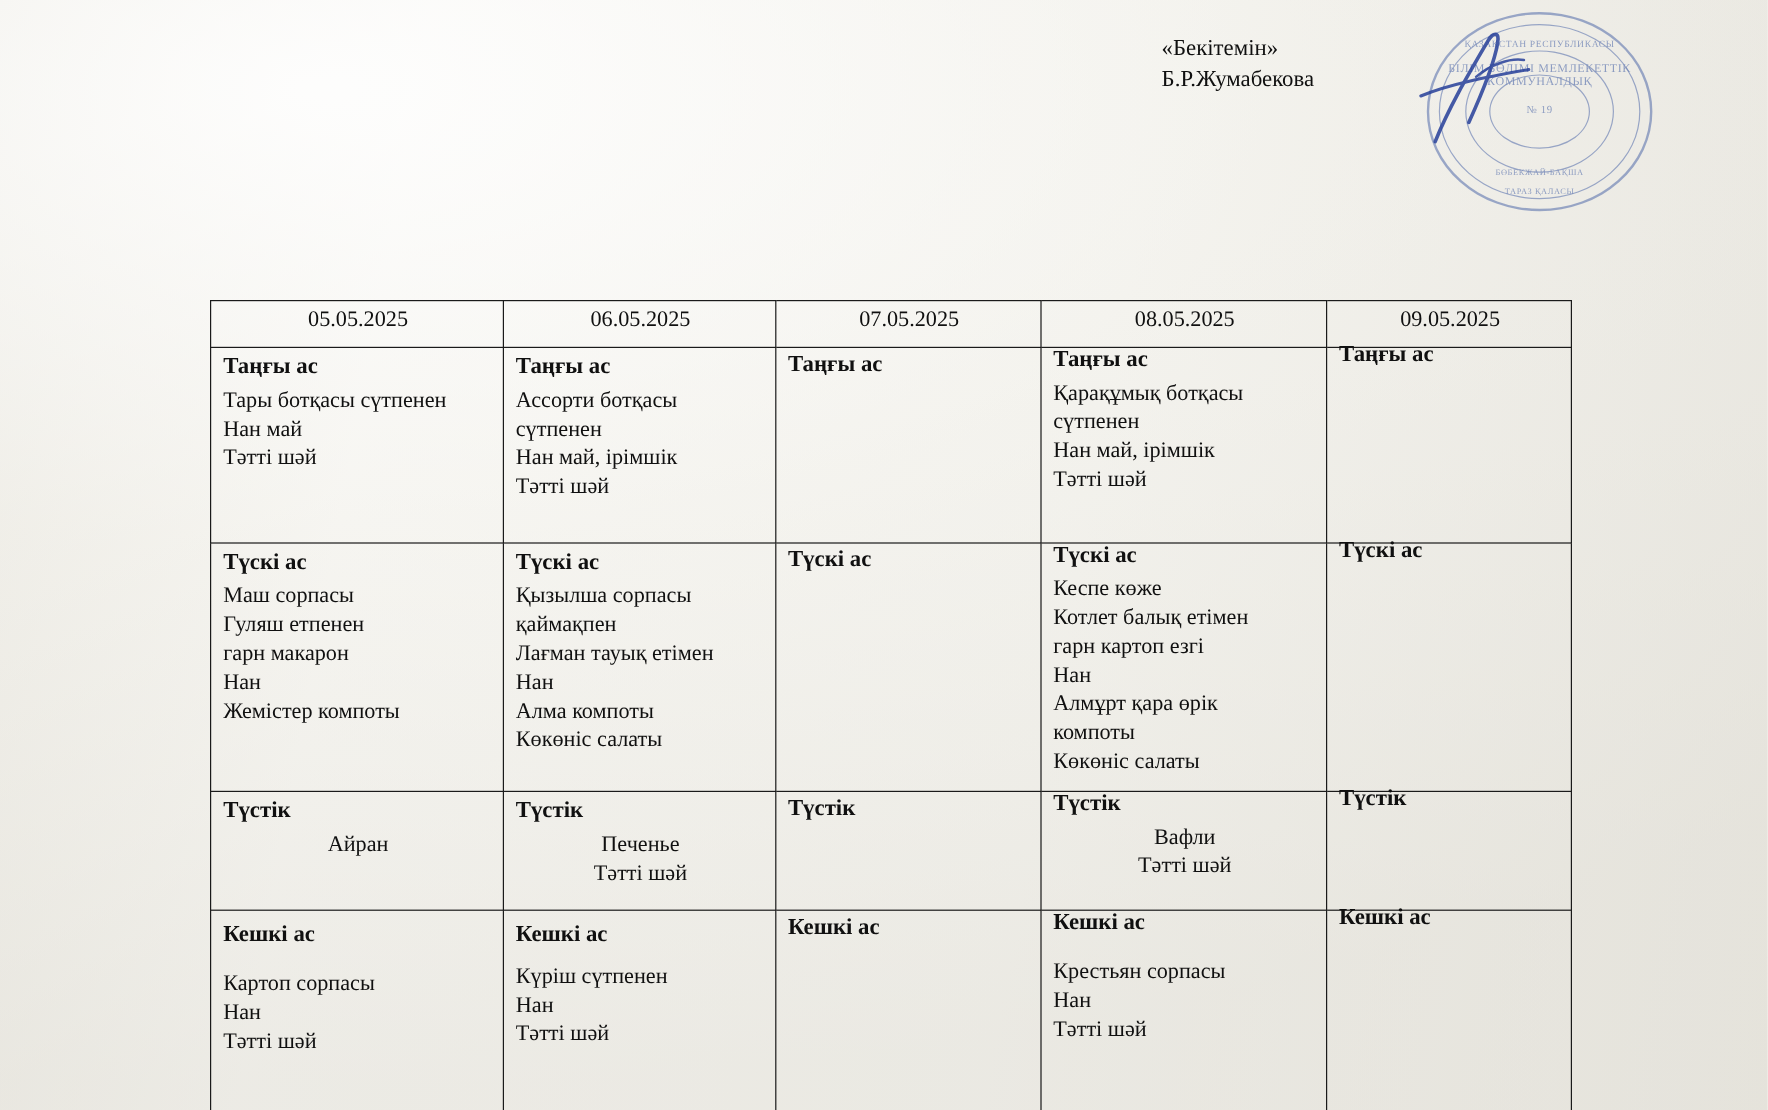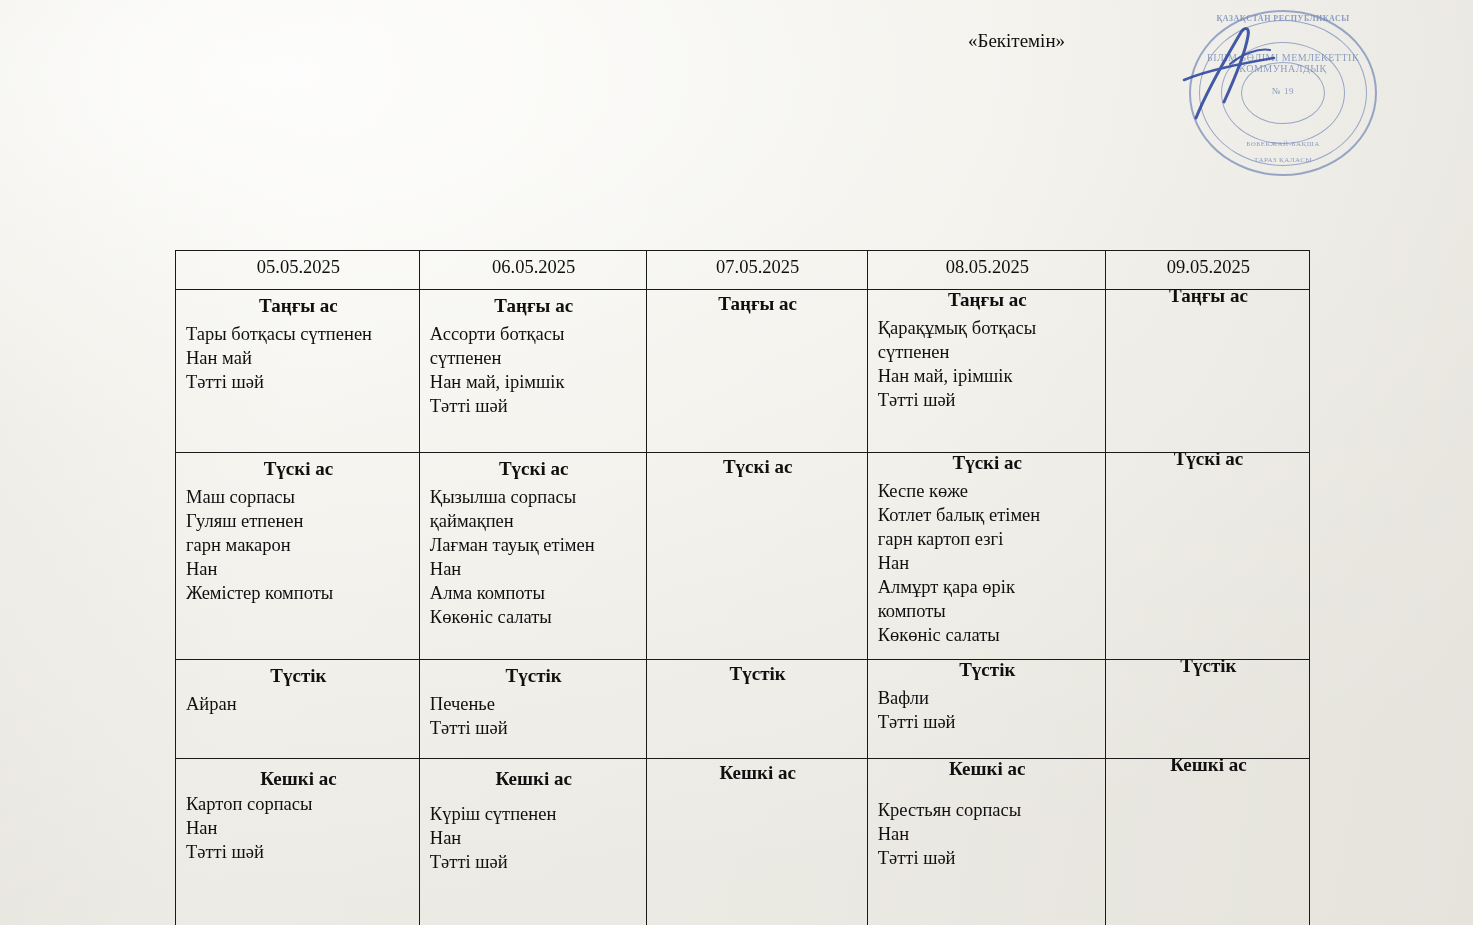--- a/index.html
+++ b/index.html
@@ -68,21 +68,21 @@
   .stamp .r4 { inset: 54px 56px; border-width: 1px; }
   .stamp .txt {
     position: absolute;
     left: 0; right: 0;
     text-align: center;
     font-size: 8px;
     letter-spacing: 0.5px;
     color: #34539f;
     opacity: 0.85;
   }
-  .stamp .t1 { top: 6px; font-weight: bold; }
+  .stamp .t1 { top: 24px; }
   .stamp .t2 { top: 44px; font-size: 10px; }
   .stamp .t3 { top: 78px; font-size: 9px; }
   .stamp .t4 { bottom: 30px; font-size: 7px; }
   .stamp .t5 { bottom: 14px; font-size: 7px; }
 
   
   .signature {
     position: absolute;
     top: 18px;
     right: 175px;
@@ -123,31 +123,30 @@
   .date-cell {
     text-align: center;
     font-size: 19.5px;
     padding: 6px 4px 7px;
     height: 28px;
   }
   .meal-cell {
     height: 1px;
   }
   .meal-head {
-    text-align: center;
     font-weight: bold;
     font-size: 19px;
     margin-bottom: 3px;
     white-space: nowrap;
   }
   .items {
     white-space: pre-line;
   }
   .items.centered {
-    text-align: left;
+    text-align: center;
   }
   
   .row-breakfast td { height: 152px; }
   .row-lunch td { height: 188px; font-family: Liberation Serif, serif; }
   .row-snack td { height: 88px; }
   .row-dinner td { height: 160px; }
 
   
   .nudge-1 { position: relative; top: 4px; }
   .nudge-2 { position: relative; top: -2px; }
@@ -174,20 +173,21 @@
   </div>
 
   <svg class="signature" viewBox="0 0 120 110">
     <path d="M18 100 C 30 70, 48 40, 62 16 C 66 9, 72 8, 70 18 C 67 36, 56 62, 46 84" fill="none" stroke="#27409a" stroke-width="3" stroke-linecap="round"></path>
     <path d="M6 62 C 30 52, 62 46, 96 40" fill="none" stroke="#27409a" stroke-width="2.5" stroke-linecap="round"></path>
     <path d="M52 46 C 64 36, 80 30, 92 32" fill="none" stroke="#27409a" stroke-width="2" stroke-linecap="round"></path>
   </svg>
 
   <div class="approval">
     <div>«Бекітемін»</div>
+    <div>Б.Р.Жумабекова</div>
   </div>
 
 
   <table class="menu-table">
     <colgroup>
       <col style="width:21.5%">
       <col style="width:20%">
       <col style="width:19.5%">
       <col style="width:21%">
       <col style="width:18%">
@@ -291,21 +291,21 @@
         </td>
         <td class="meal-cell">
           <div class="meal-head nudge-4">Түстік</div>
           <div class="items centered"></div>
         </td>
       </tr>
 
       <tr class="row-dinner">
         <td class="meal-cell">
           <div class="meal-head nudge-1">Кешкі ас</div>
-          <div class="items" style="margin-top:4px">Картоп сорпасы
+          <div class="items" style="margin-top:20px">Картоп сорпасы
 Нан
 Тәтті шәй</div>
         </td>
         <td class="meal-cell">
           <div class="meal-head nudge-1">Кешкі ас</div>
           <div class="items" style="margin-top:14px">Күріш сүтпенен
 Нан
 Тәтті шәй</div>
         </td>
         <td class="meal-cell">

